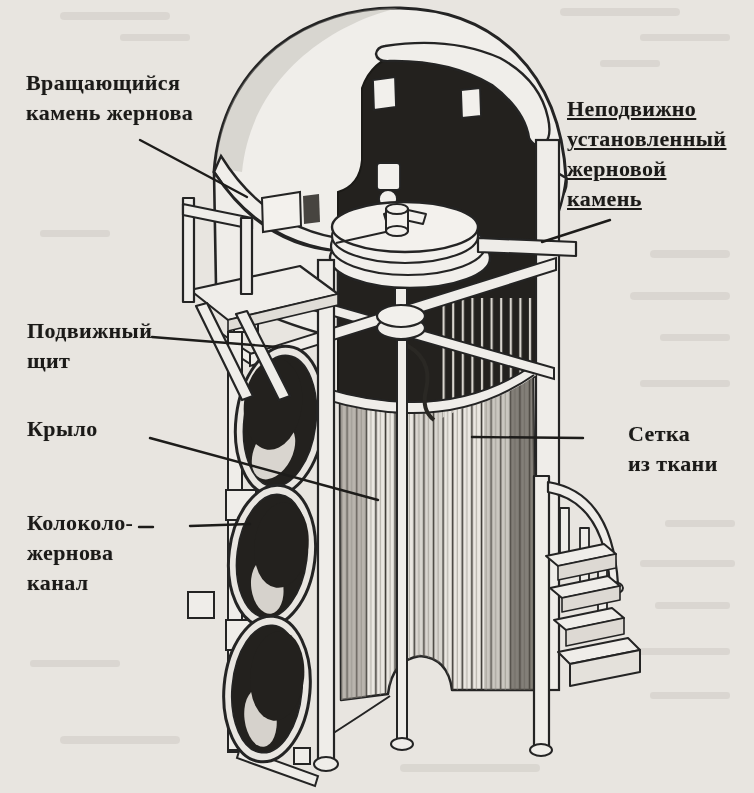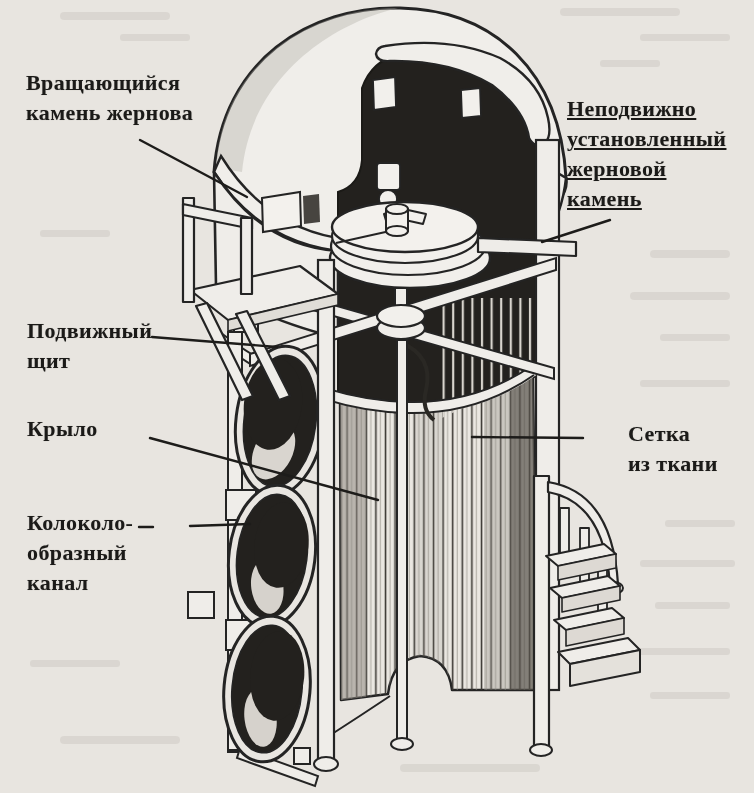--- a/index.html
+++ b/index.html
@@ -230,16 +230,16 @@
 <div class="fig-label lbl-fixed">Неподвижно
 установленный
 жерновой
 камень</div>
 <div class="fig-label lbl-shield">Подвижный
 щит</div>
 <div class="fig-label lbl-wing">Крыло</div>
 <div class="fig-label lbl-mesh">Сетка
 из ткани</div>
 <div class="fig-label lbl-bell">Колоколо-
-образный
+жернова
 канал</div>
 
 </div>
 
 </body></html>

